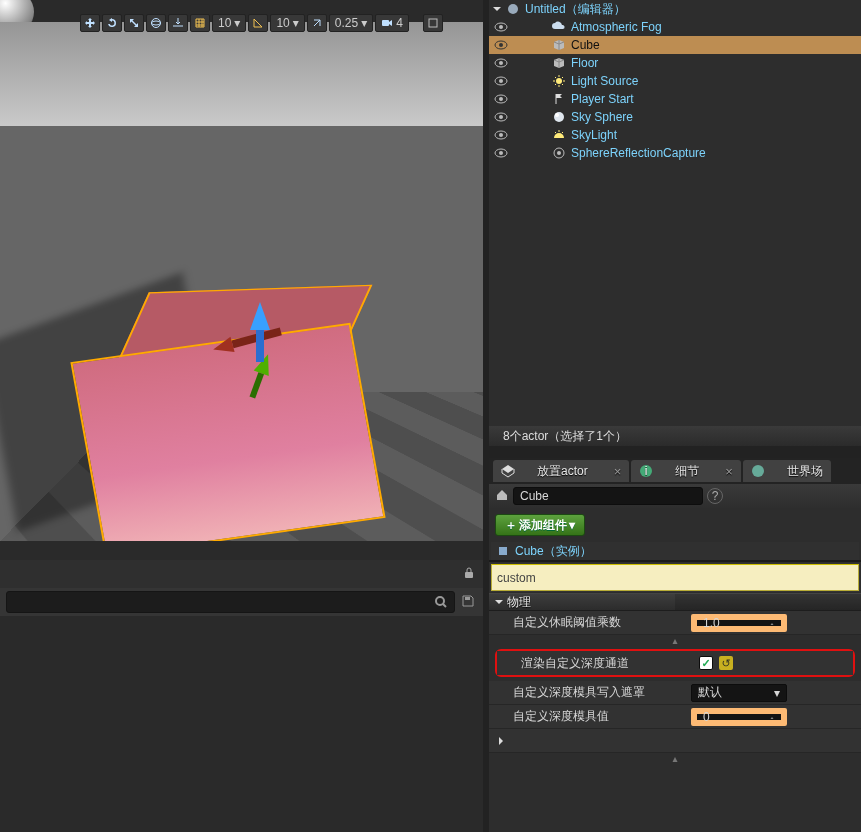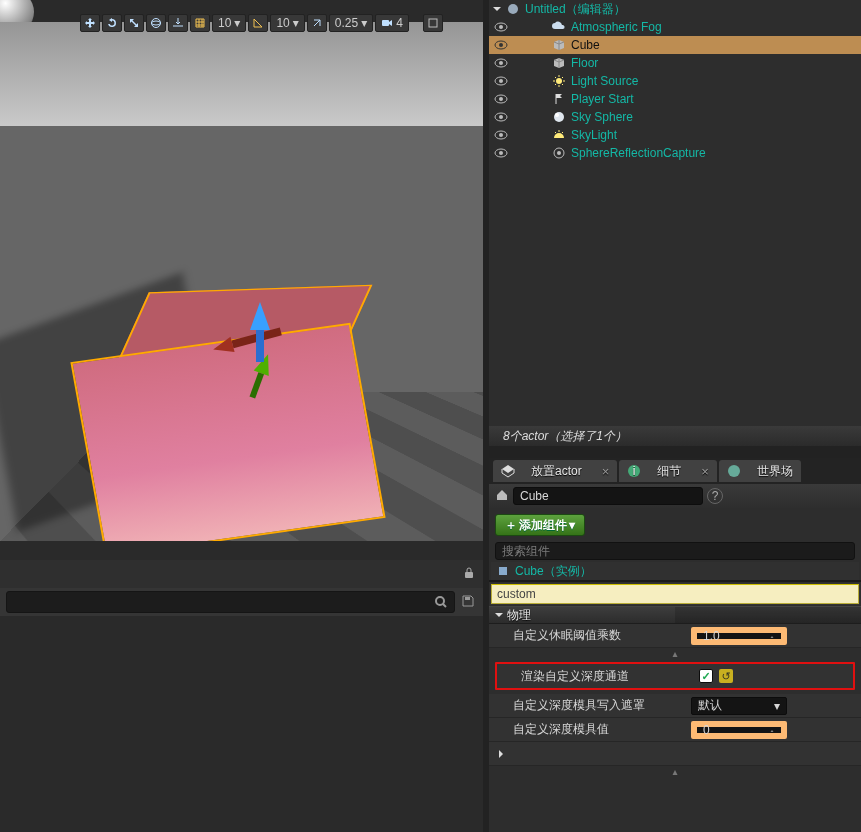--- a/index.html
+++ b/index.html
@@ -40,63 +40,63 @@
 .lock{ width:14px;height:14px; color:#999; }
 .srow{ height:28px; display:flex; gap:6px; padding:0 6px; background:#353535; align-items:center;}
 .search{ flex:1; height:22px; background:#1c1c1c; border:1px solid #151515; border-radius:3px; display:flex; align-items:center; justify-content:flex-end; padding:0 6px;}
 .saveicn{ width:16px;height:16px;color:#888;}
 
 
 .right { position:absolute; top:0; right:0; width: calc(861px - 483px - 6px); height:100%; background:#2d2d2d; }
 .splitter{ position:absolute; top:0; left:483px; width:6px; height:100%; background:#222;}
 
 .tree { height: 426px;  overflow:auto; }
-.treerow { height:18px; display:flex; align-items:center; gap:4px; padding-left:4px; color:#14b8a6; }
+.treerow { height:18px; display:flex; align-items:center; gap:4px; padding-left:4px; color:#7dd3fc; }
 .treerow.root { }
 .treerow.sel { background:#bd8d52; color:#111; }
 .treerow .eye{ width:16px; display:flex; justify-content:center; color:#bbb;}
 .treerow.sel .eye{color:#333;}
 .treerow .ico{ width:16px; height:14px; display:flex; align-items:center; justify-content:center;}
 .treerow .name{ white-space:nowrap; }
 .indent{ width:34px; }
 
-.treefoot{ height:20px; background:linear-gradient(#3a3a3a,#2b2b2b); color:#ddd; padding:2px 14px; font-size:12px;font-style:italic;}
+.treefoot{ height:20px; background:linear-gradient(#3a3a3a,#2b2b2b); color:#ddd; padding:2px 14px; font-size:12px;}
 
 
 .tabs{ height:26px; display:flex; gap:2px; background:#232323; padding:2px 4px 0;}
-.tab{ display:flex; align-items:center; gap:16px; padding:0 8px; height:22px; background:#414141; border-radius:3px 3px 0 0; color:#e6e6e6; text-shadow:0 1px 1px #000;}
+.tab{ display:flex; align-items:center; gap:22px; padding:0 8px; height:22px; background:#414141; border-radius:3px 3px 0 0; color:#e6e6e6; text-shadow:0 1px 1px #000;}
 .tab .x{ color:#999; font-size:13px; padding-left:4px;}
 .tab.cut{ flex:0 0 auto;}
 
 
 .dhdr{ display:flex; align-items:center; gap:4px; height:24px; padding:2px 6px; background:linear-gradient(#3a3a3a,#2e2e2e);}
 .namefield{ flex:0 0 190px; height:18px; background:#141414; border:1px solid #0d0d0d; border-radius:3px; color:#d8d8d8; padding:0 6px; display:flex; align-items:center;}
 
 .addbtn{ margin:6px; height:22px; width:90px; border:1px solid #1c4a12; border-radius:3px; background:linear-gradient(#5da23e,#357318); color:#fff; display:flex; align-items:center; justify-content:center; gap:2px; font-weight:600; text-shadow:0 1px 0 #063;}
 
 .csearch{ margin:0 6px; height:18px; background:#1b1b1b; border:1px solid #111; border-radius:3px; color:#777; padding:0 6px; display:flex; align-items:center;}
 
 .section{ height:18px; background:linear-gradient(#3d3d3d,#2c2c2c); border-top:1px solid #444; border-bottom:1px solid #1d1d1d; display:flex; align-items:center; gap:4px; padding:0 6px; color:#eaeaea; font-weight:500; text-shadow:0 1px 1px #000; position:relative;}
 .section::after{content:""; position:absolute; left:50%; right:0; top:0; bottom:0; background:rgba(0,0,0,.15);}
 .tri{ width:0;height:0;border:4px solid transparent;border-top-color:#ddd;transform:translateY(2px);}
 .tri.r{ border-top-color:transparent;border-left-color:#ddd;transform:none;}
 
-.filterbox{ margin:2px 2px; height:20px; background:#f6eec0; border:1px solid #b9ad37; display:flex; align-items:center; padding:0 5px; color:#444; border-top:1px solid #cdbe00; outline:1px solid #333;}
+.filterbox{ margin:2px 2px; height:27px; background:#f6eec0; border:1px solid #b9ad37; display:flex; align-items:center; padding:0 5px; color:#444; border-top:1px solid #cdbe00; outline:1px solid #333;}
 
 .proprow{ height:24px; display:flex; align-items:center; background:#323232; border-bottom:1px solid #262626;padding-left:8px;}
 .proprow .lbl{ flex:0 0 190px; padding-left:16px; color:#d6d6d6;}
 .proprow .val{ flex:1; display:flex; align-items:center; gap:6px; padding:0 4px;}
 .numfld{ width:96px; height:18px; background:#141414; border:6px solid #fdba74; border-radius:2px; color:#d6d6d6; display:flex; align-items:center; padding:0 6px; position:relative;}
 .spin{ position:absolute; right:2px; top:1px; bottom:1px; width:12px; display:flex; flex-direction:column; justify-content:center; gap:1px;}
 .dd{ width:96px; height:18px; background:#141414; border:1px solid #0c0c0c; border-radius:2px; color:#d6d6d6; display:flex; align-items:center; padding:0 6px; justify-content:space-between;}
 .chk{ width:14px;height:14px;border:1px solid #0c0c0c;background:#fff;border-radius:2px;display:flex;align-items:center;justify-content:center;}
 .chk::after{content:"✓";color:#2a5;font-size:11px;font-weight:bold;}
 .revert{ width:14px;height:14px;background:#c8b020;border-radius:2px;display:flex;align-items:center;justify-content:center;color:#332;font-size:11px;}
 
-.hilite{ border:2px solid #e01010; border-radius:1px; margin:4px 6px; padding:0; box-shadow:0 0 0 1px #400 inset;}
+.hilite{ border:2px solid #e01010; border-radius:6px; margin:4px 6px; padding:0; box-shadow:0 0 0 1px #400 inset;}
 .hilite .proprow{ border:none; }
 
 .collapsearrow{ text-align:center; color:#777; height:10px; font-size:10px;}
 
 
 svg{ pointer-events:none; }
 </style>
 </head>
 <body>
 
@@ -387,23 +387,20 @@
       </div>
     <span style="width:16px;height:16px;border:1px solid #666;border-radius:8px;display:flex;align-items:center;justify-content:center;color:#aaa">?</span>
   </div>
 
   <div class="addbtn">
     <span>＋</span>
     <span>添加组件</span>
     <span>▾</span>
   </div>
 
-  <div class="csearch" title="搜索组件">
-      <span style="color:#7a7a7a">搜索组件</span>
-    </div>
 
   <div class="treerow" style="background:#303030;margin:2px 2px 0">
     <span class="ico">
         <svg width="12" height="12">
           <rect x="2" y="2" width="8" height="8" fill="#8ac"></rect>
         </svg>
       </span>
     <span class="name">Cube（实例）</span>
   </div>
 

